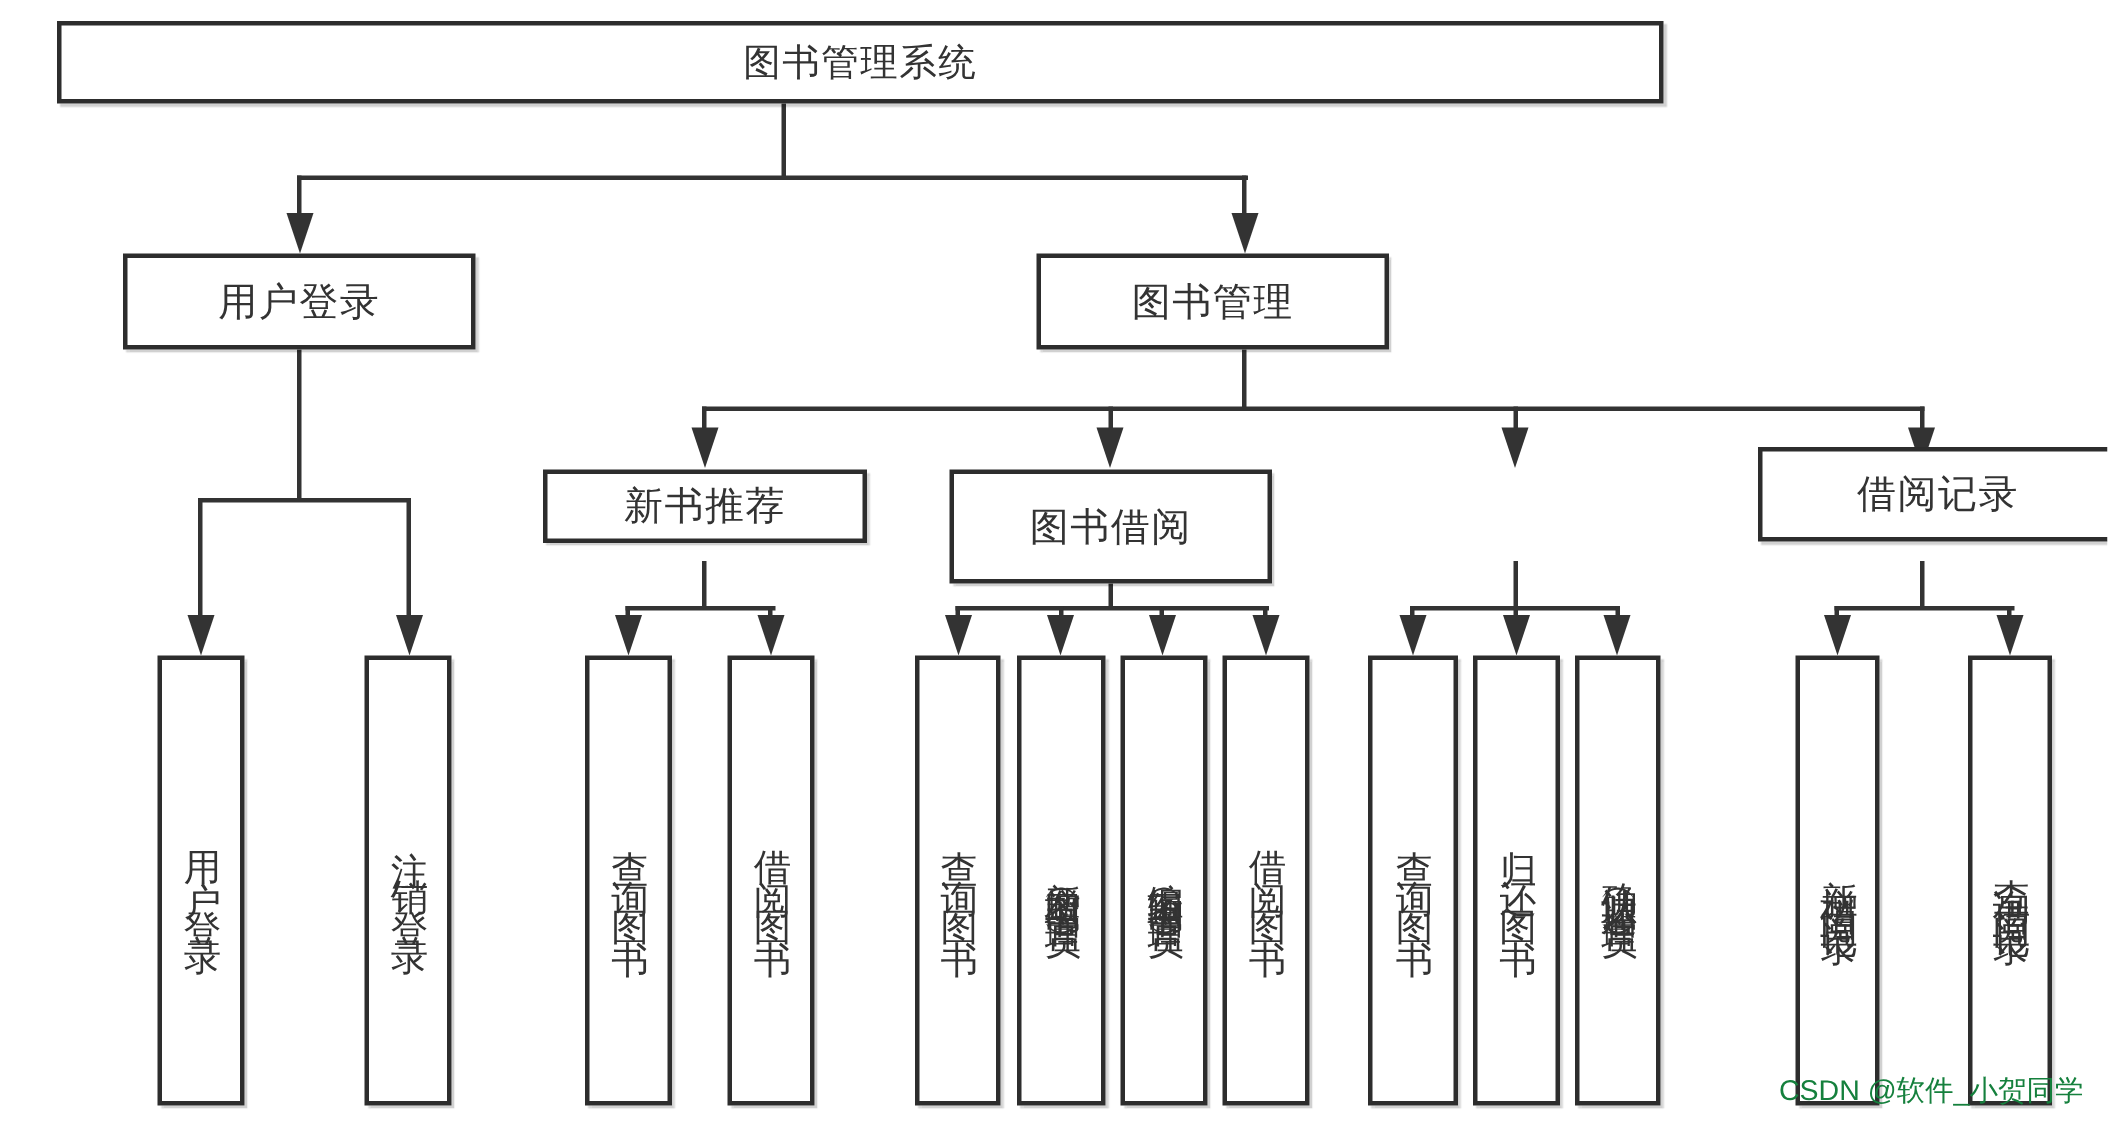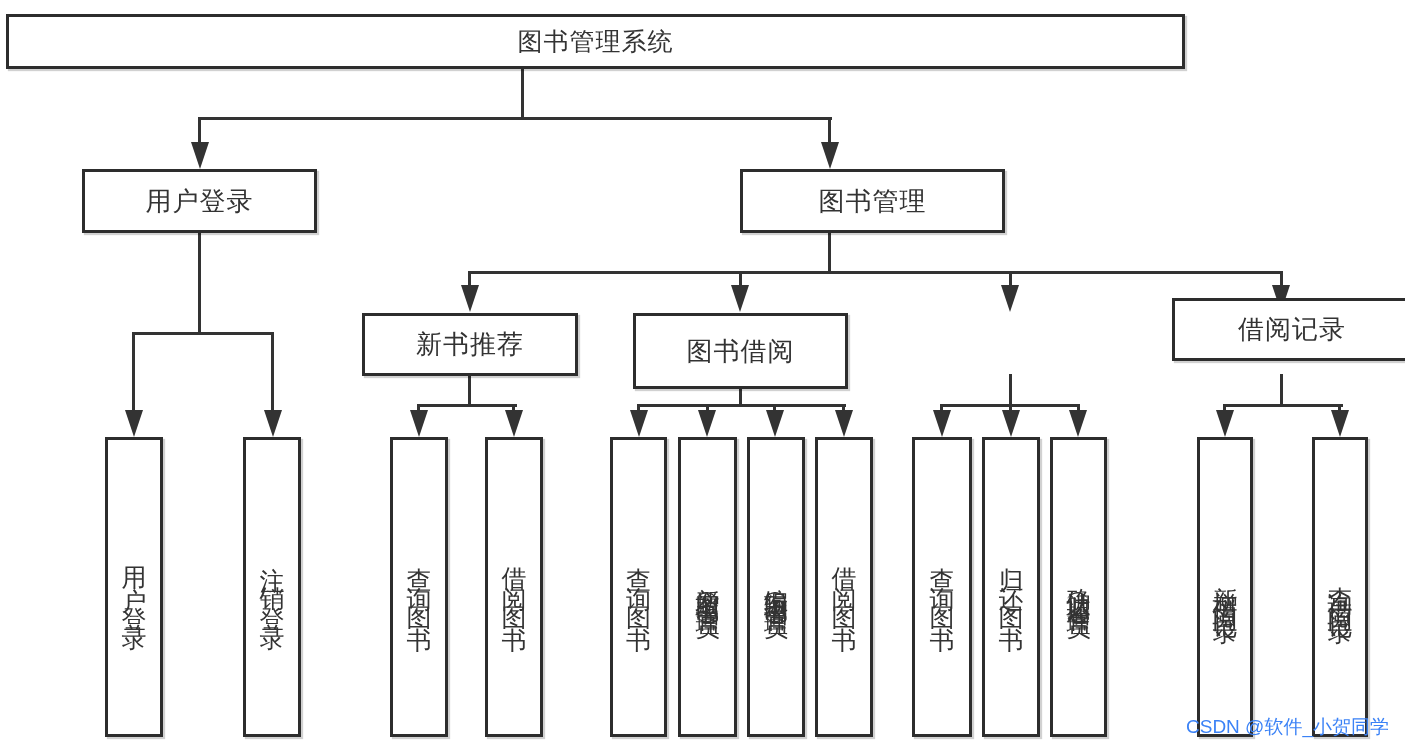--- a/index.html
+++ b/index.html
@@ -48,21 +48,21 @@
     width: 0; height: 0;
     border-left: 9px solid transparent;
     border-right: 9px solid transparent;
     border-top: 27px solid #333333;
   }
   .watermark {
     position: absolute;
     left: 1186px;
     top: 714px;
     font-size: 19px;
-    color: #3b82f6;
+    color: #15803d;
     z-index: 10;
     white-space: nowrap;
   }
 </style>
 </head>
 <body>
 
 <div id="canvas">
 
   <div class="vline" style="left:521px;top:67px;height:52px"></div>
@@ -117,32 +117,32 @@
   <div class="vline" style="left:1077px;top:404px;height:9px"></div>
   <div class="arrow" style="left:1069px;top:410px"></div>
 
   <div class="vline" style="left:1280px;top:374px;height:32px"></div>
   <div class="hline" style="left:1223px;top:404px;width:120px"></div>
   <div class="vline" style="left:1223px;top:404px;height:9px"></div>
   <div class="arrow" style="left:1216px;top:410px"></div>
   <div class="vline" style="left:1338px;top:404px;height:9px"></div>
   <div class="arrow" style="left:1331px;top:410px"></div>
 
-  <div class="box root-box" style="left:6px;top:14px;width:1179px;height:55px">
+  <div class="box root-box" style="left:38px;top:14px;width:1071px;height:55px">
     <span class="hlabel">图书管理系统</span>
   </div>
 
   <div class="box" style="left:82px;top:169px;width:235px;height:64px">
     <span class="hlabel">用户登录</span>
   </div>
-  <div class="box" style="left:740px;top:169px;width:265px;height:64px">
+  <div class="box" style="left:691px;top:169px;width:235px;height:64px">
     <span class="hlabel">图书管理</span>
   </div>
 
-  <div class="box" style="left:362px;top:313px;width:216px;height:63px">
+  <div class="box" style="left:362px;top:313px;width:216px;height:49px">
     <span class="hlabel">新书推荐</span>
   </div>
   <div class="box" style="left:633px;top:313px;width:215px;height:76px">
     <span class="hlabel">图书借阅</span>
   </div>
   <div class="box" style="left:1172px;top:298px;width:240px;height:63px">
     <span class="hlabel">借阅记录</span>
   </div>
 
   <div class="box leaf" style="left:105px;width:58px">

